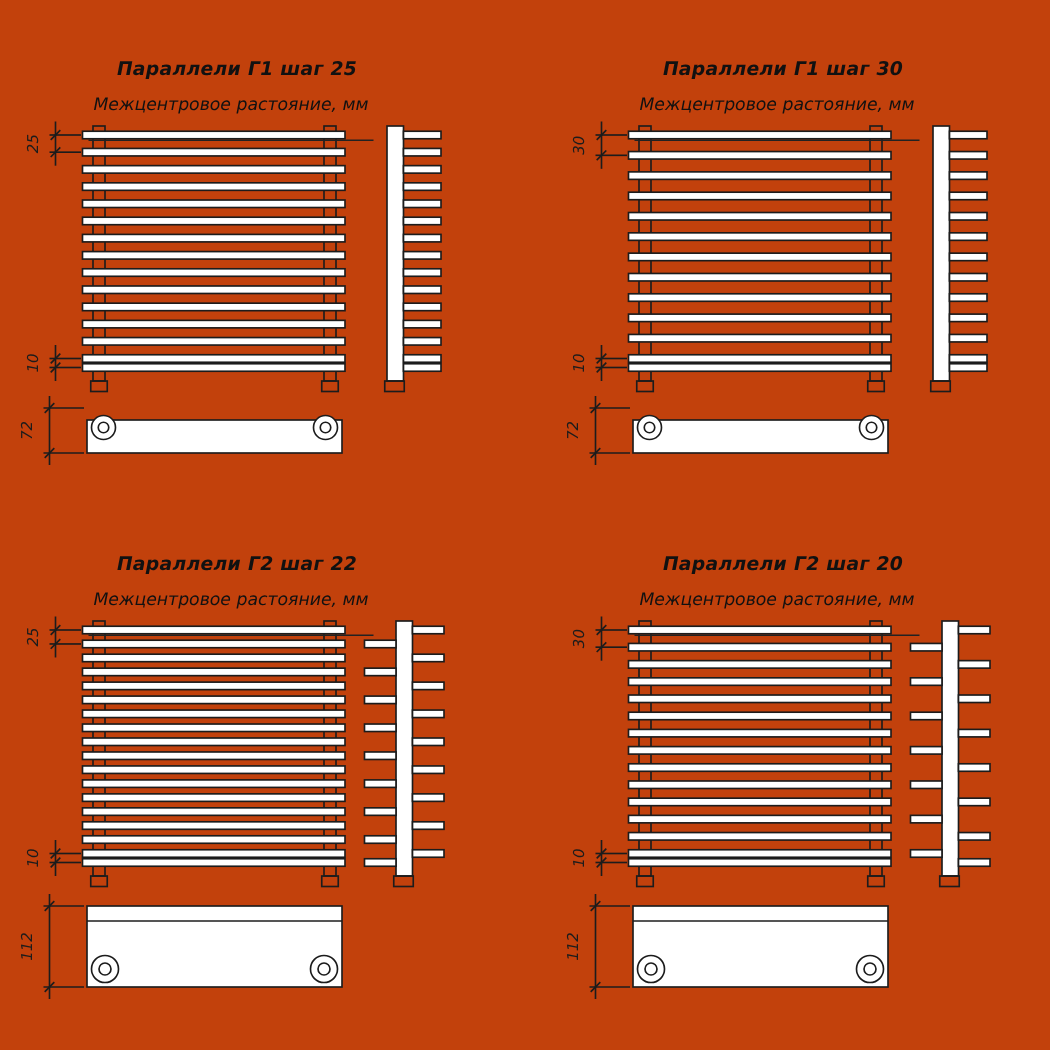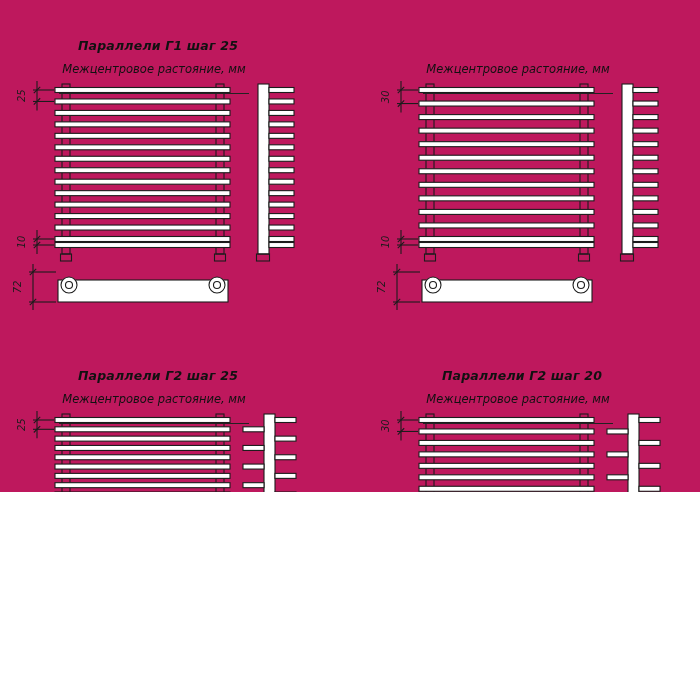--- a/index.html
+++ b/index.html
@@ -1,16 +1,16 @@
 <!DOCTYPE html>
 <html><head>
 <meta charset="utf-8">
 <style>
   html,body{margin:0;padding:0;background:#fff;}
-  #stage{position:relative;width:700px;height:492px;background:#be185d;overflow:hidden;
+  #stage{position:relative;width:700px;height:700px;background:#c2410c;overflow:hidden;
          font-family:"DejaVu Sans",sans-serif;color:#111;}
   .panel{position:absolute;width:350px;height:334px;}
   svg.drawing{position:absolute;left:0;top:0;}
   .title{position:absolute;top:22px;left:0;width:300px;text-align:center;white-space:nowrap;
          font:italic 700 12.5px "DejaVu Sans",sans-serif;letter-spacing:.2px;}
   .subtitle{position:absolute;top:42px;left:0;width:292px;text-align:center;white-space:nowrap;}
   .subtitle span{display:inline-block;border-bottom:1.2px solid #222;padding:0 3px 17px;
          font:italic 400 11.5px "DejaVu Sans",sans-serif;}
 </style>
 </head>
@@ -139,20 +139,21 @@
           <circle cx="209" cy="269" r="8" fill="#fff"></circle>
           <circle cx="209" cy="269" r="3.5" fill="#fff"></circle>
           <line x1="48" y1="256" x2="21" y2="256"></line>
           <line x1="48" y1="286" x2="21" y2="286"></line>
           <line x1="25" y1="248" x2="25" y2="294"></line>
           <line x1="21.8" y1="259.2" x2="28.2" y2="252.8"></line>
           <line x1="21.8" y1="289.2" x2="28.2" y2="282.8"></line>
           <text transform="translate(13 271) rotate(-90)" text-anchor="middle" fill="#1c1c1c" stroke="none" font-size="10" font-style="italic" font-family="&quot;DejaVu Sans&quot;,sans-serif">72</text>
         </g>
       </svg>
+    <div class="title">Параллели Г1 шаг 30</div>
     <div class="subtitle"><span>Межцентровое растояние, мм</span></div>
   </div>
 
   <div class="panel" style="left:8px;top:346px">
     <svg class="drawing" width="350" height="334">
         <g stroke="#1c1c1c" stroke-width="1.1" fill="none">
           <rect x="54" y="68" width="8" height="170"></rect>
           <rect x="208" y="68" width="8" height="170"></rect>
           <rect x="52.5" y="238" width="11" height="7"></rect>
           <rect x="206.5" y="238" width="11" height="7"></rect>
@@ -213,21 +214,21 @@
           <circle cx="208" cy="300" r="9" fill="#fff"></circle>
           <circle cx="208" cy="300" r="4" fill="#fff"></circle>
           <line x1="48" y1="258" x2="21" y2="258"></line>
           <line x1="48" y1="312" x2="21" y2="312"></line>
           <line x1="25" y1="250" x2="25" y2="320"></line>
           <line x1="21.8" y1="261.2" x2="28.2" y2="254.8"></line>
           <line x1="21.8" y1="315.2" x2="28.2" y2="308.8"></line>
           <text transform="translate(13 285) rotate(-90)" text-anchor="middle" fill="#1c1c1c" stroke="none" font-size="10" font-style="italic" font-family="&quot;DejaVu Sans&quot;,sans-serif">112</text>
         </g>
       </svg>
-    <div class="title">Параллели Г2 шаг 25</div>
+    <div class="title">Параллели Г2 шаг 22</div>
     <div class="subtitle"><span>Межцентровое растояние, мм</span></div>
   </div>
 
   <div class="panel" style="left:372px;top:346px">
     <svg class="drawing" width="350" height="334">
         <g stroke="#1c1c1c" stroke-width="1.1" fill="none">
           <rect x="54" y="68" width="8" height="170"></rect>
           <rect x="208" y="68" width="8" height="170"></rect>
           <rect x="52.5" y="238" width="11" height="7"></rect>
           <rect x="206.5" y="238" width="11" height="7"></rect>

